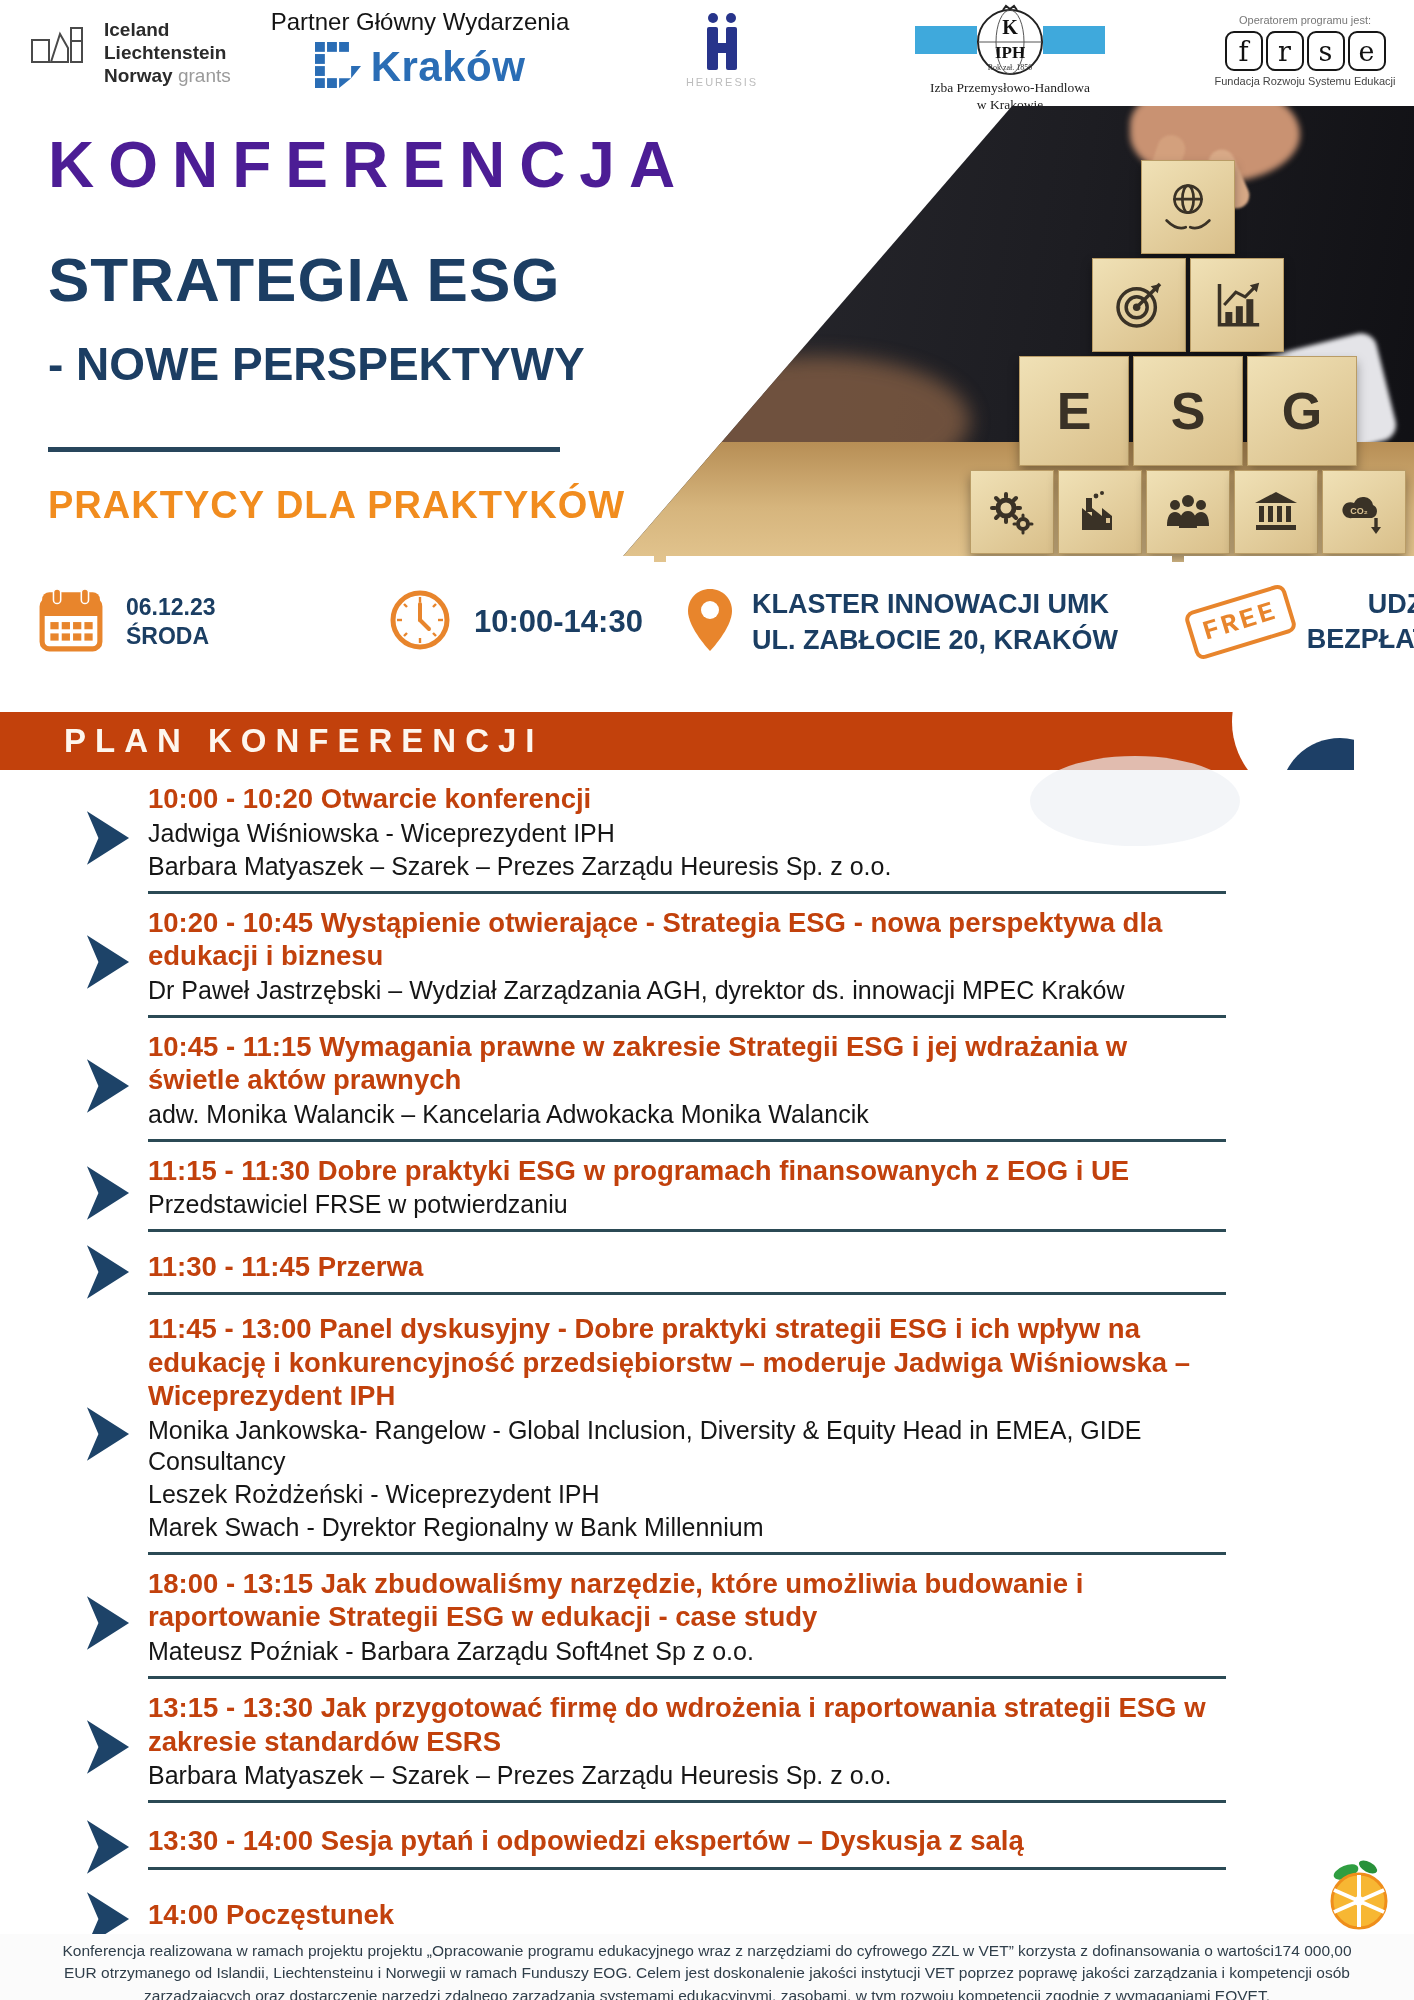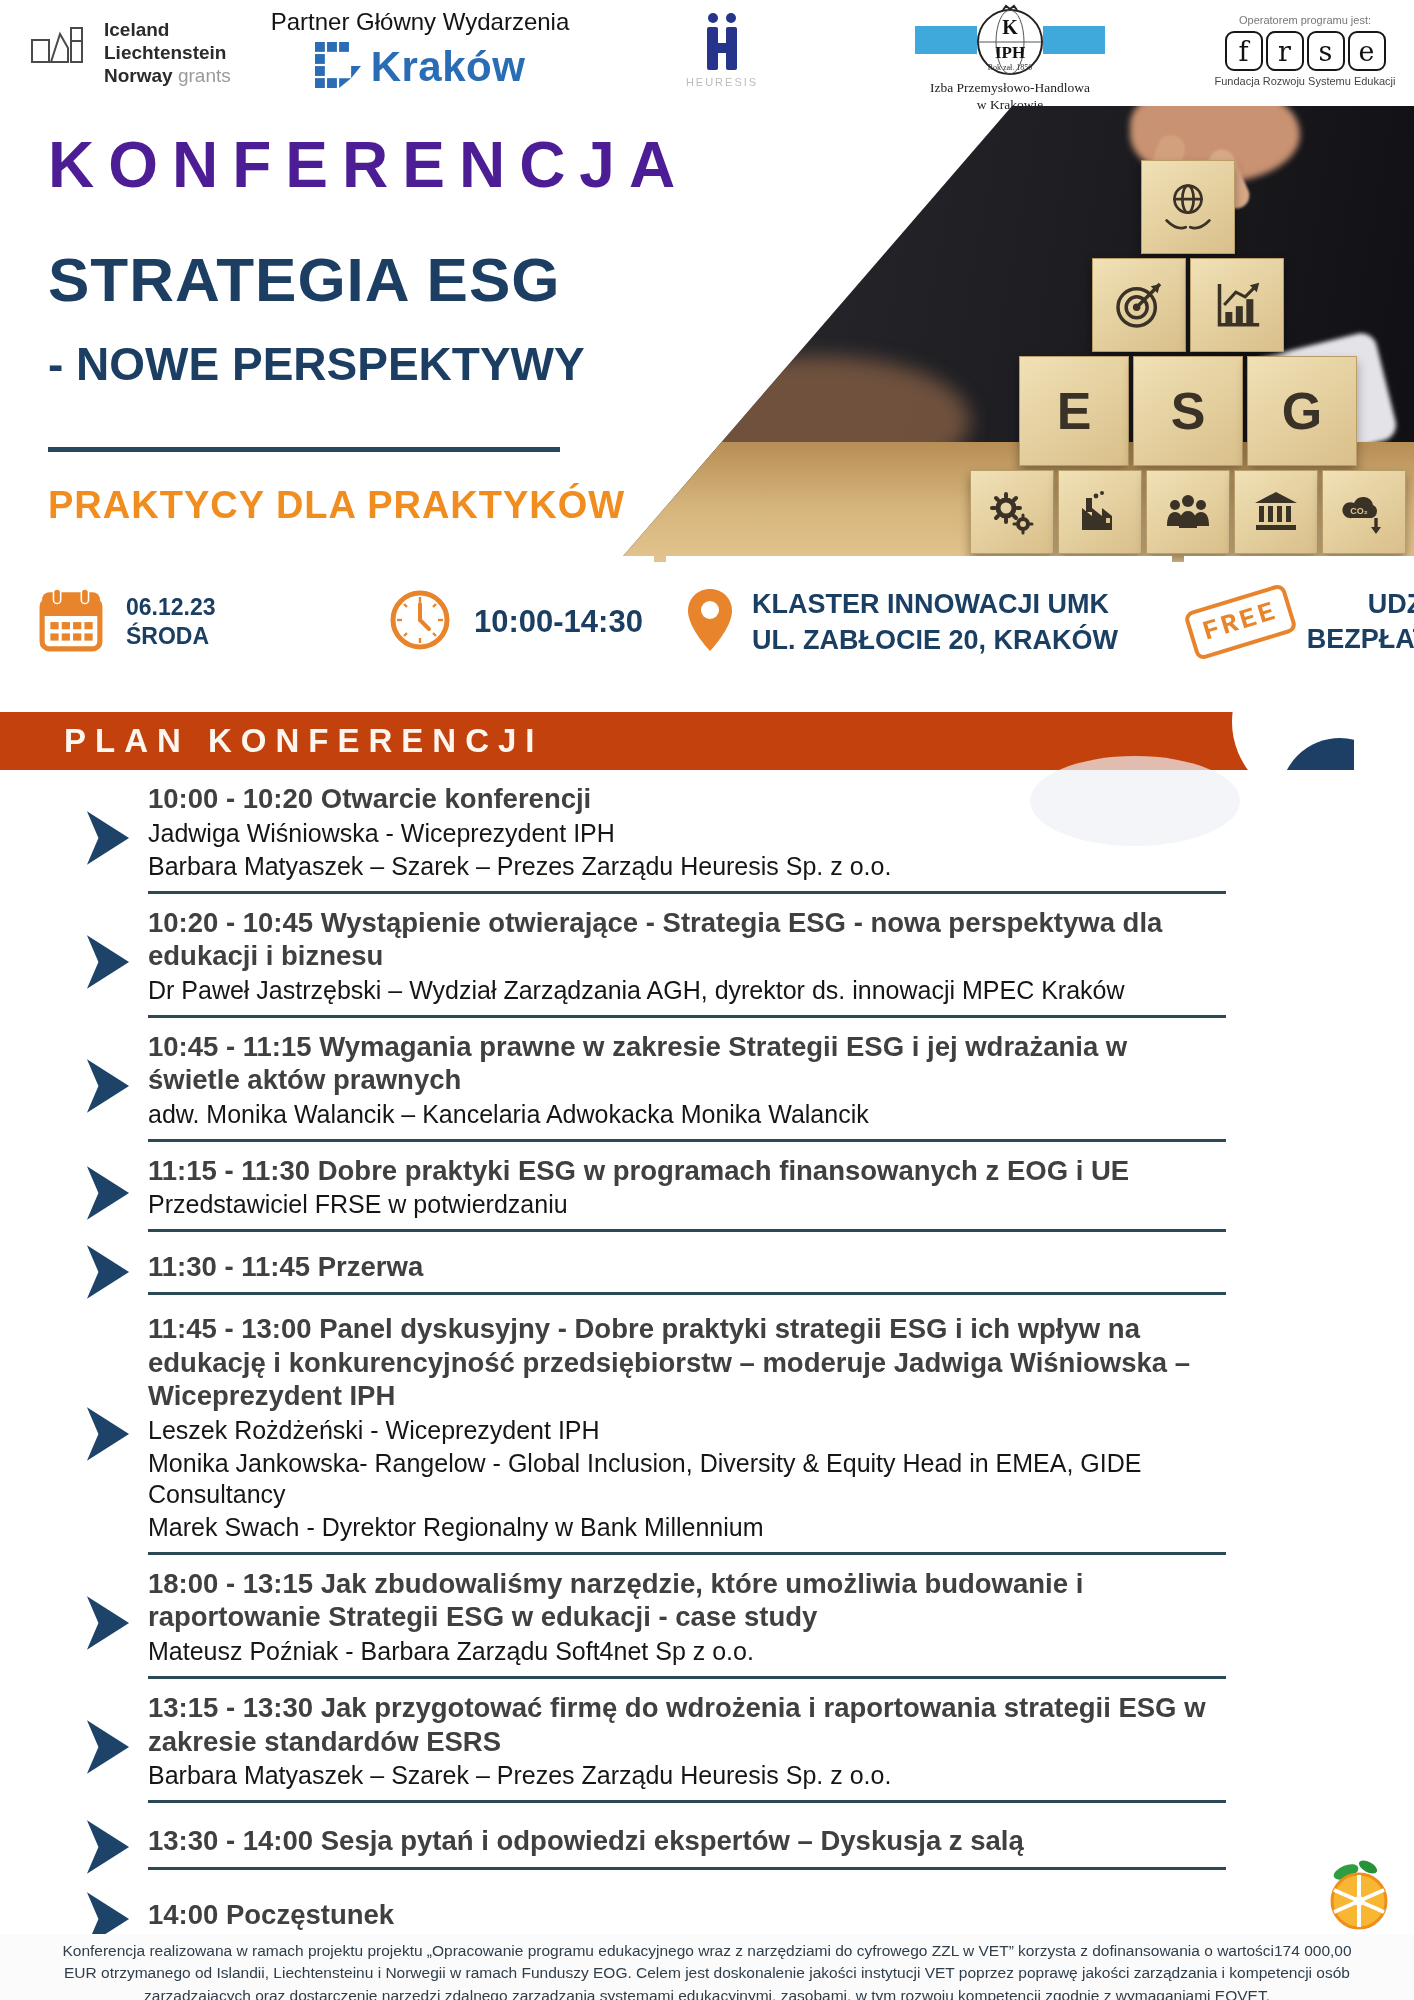--- a/index.html
+++ b/index.html
@@ -85,21 +85,21 @@
   .deco-grey{position:absolute;left:1030px;top:756px;width:210px;height:90px;border-radius:50%;
           background:#eef1f5;opacity:.7;}
   
   .agenda{position:absolute;left:64px;top:782px;width:1290px;}
   .agenda-item{display:grid;grid-template-columns:84px 1fr;align-items:center;margin-bottom:12px;}
   .agenda-item:nth-child(9){margin-top:16px;}
   .agenda-item:nth-child(10){margin-top:16px;}
   .bullet{display:flex;justify-content:flex-start;padding-left:22px;}
   .agenda-body{max-width:1078px;border-bottom:3px solid #2b4a55;padding-bottom:9px;}
   .agenda-body.no-line{border-bottom:none;}
-  .agenda-title{font-size:27.5px;font-weight:bold;color:#404040;line-height:1.22;}
+  .agenda-title{font-size:27.5px;font-weight:bold;color:#c2410c;line-height:1.22;}
   .agenda-speaker{font-size:25px;color:#161616;line-height:1.24;margin-top:2px;}
   
   .fruit{position:absolute;left:1318px;top:1856px;}
   .footer{position:absolute;left:0;top:1934px;width:1414px;height:66px;background:#fbfbfb;}
   .footer p{margin:6px auto 0;width:1300px;text-align:center;font-size:15.5px;line-height:1.45;
             color:#2f3e4a;}
 </style>
 </head>
 <body>
 
@@ -470,22 +470,22 @@
         </div>
       </div>
       <div class="agenda-item">
         <div class="bullet">
           <svg width="44" height="56" viewBox="0 0 46 58">
             <polygon points="1,1 45,29 1,57 13,29" fill="#1d4368"></polygon>
           </svg>
         </div>
         <div class="agenda-body">
           <div class="agenda-title">11:45 - 13:00 Panel dyskusyjny - Dobre praktyki strategii ESG i ich wpływ na edukację i konkurencyjność przedsiębiorstw – moderuje Jadwiga Wiśniowska – Wiceprezydent IPH</div>
+          <div class="agenda-speaker">Monika Jankowska- Rangelow - Global Inclusion, Diversity &amp; Equity Head in EMEA, GIDE Consultancy</div>
           <div class="agenda-speaker">Leszek Rożdżeński - Wiceprezydent IPH</div>
-          <div class="agenda-speaker">Monika Jankowska- Rangelow - Global Inclusion, Diversity &amp; Equity Head in EMEA, GIDE Consultancy</div>
           <div class="agenda-speaker">Marek Swach - Dyrektor Regionalny w Bank Millennium</div>
         </div>
       </div>
       <div class="agenda-item">
         <div class="bullet">
           <svg width="44" height="56" viewBox="0 0 46 58">
             <polygon points="1,1 45,29 1,57 13,29" fill="#1d4368"></polygon>
           </svg>
         </div>
         <div class="agenda-body">

